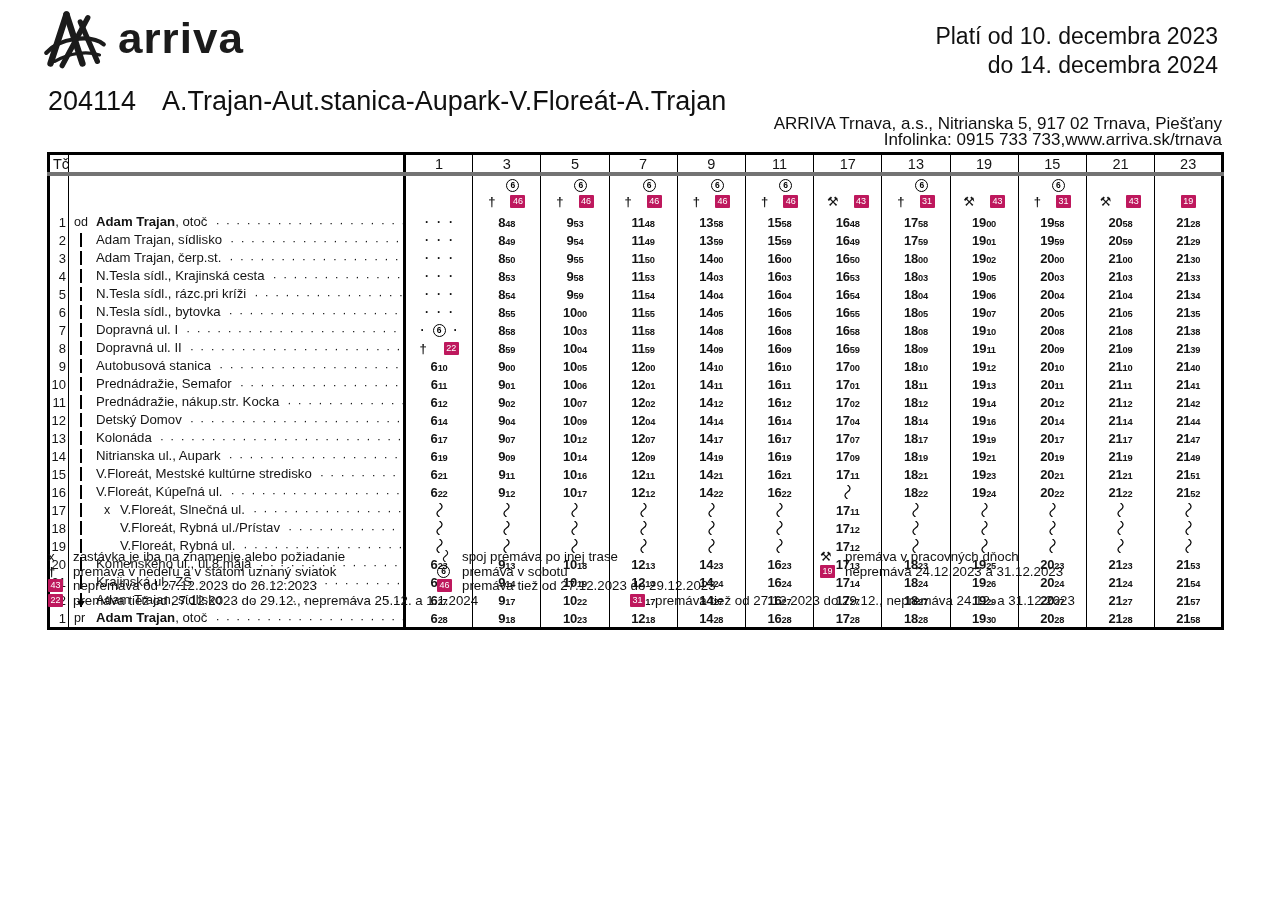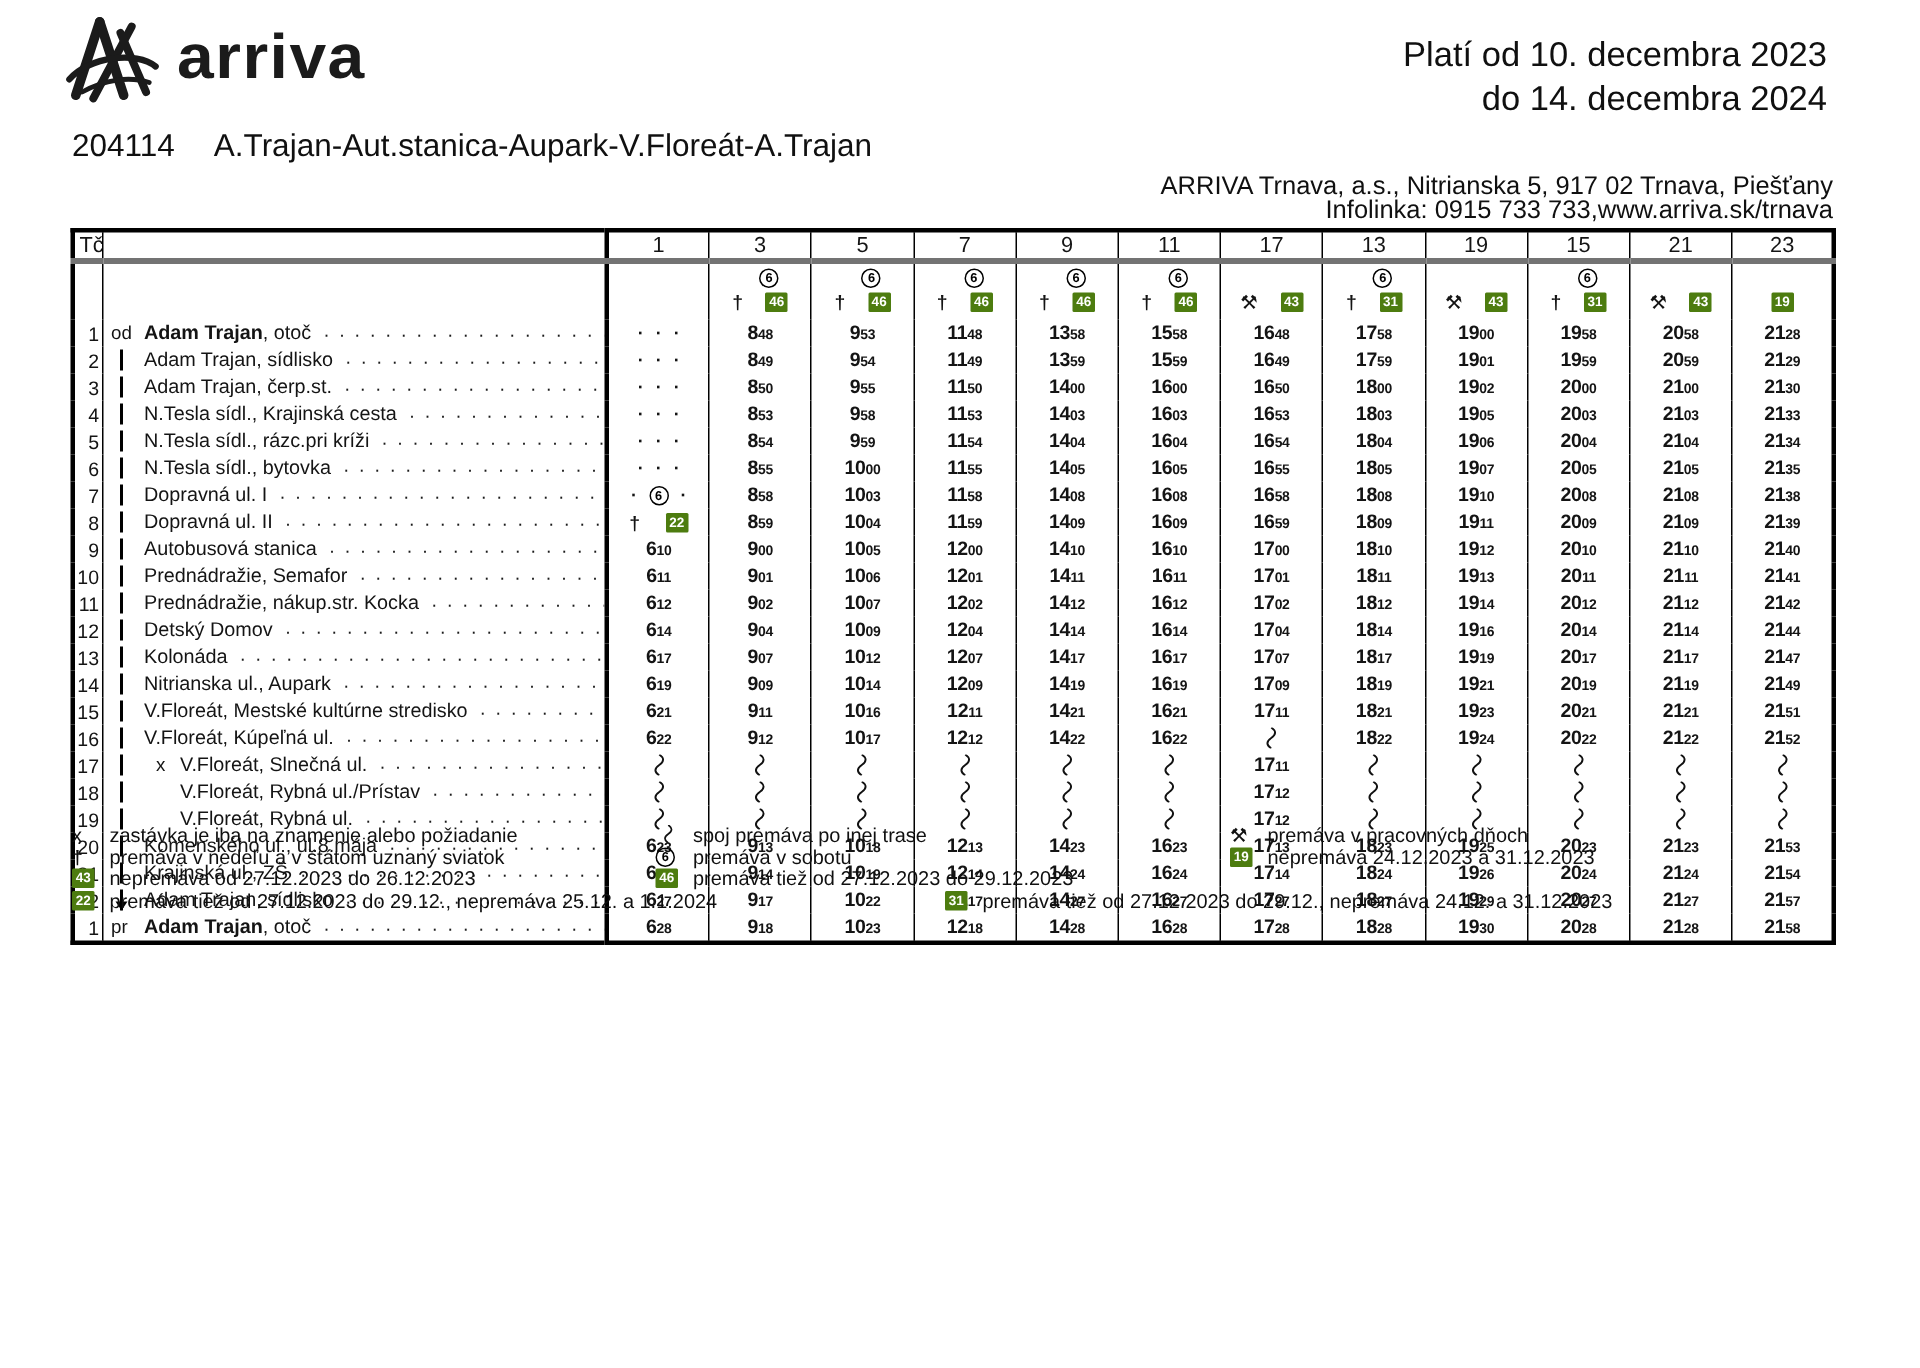--- a/index.html
+++ b/index.html
@@ -4,37 +4,37 @@
 <style>
   html,body{margin:0;padding:0;background:#fff;}
   body{width:1280px;height:912px;font-family:"Liberation Sans",sans-serif;color:#141414;position:relative;overflow:hidden;}
   .page{position:absolute;inset:0;background:#fff;}
 
   
   .logo{position:absolute;left:42px;top:8px;display:flex;align-items:center;gap:10px;}
   .logo-mark{width:66px;height:62px;}
   .logo-word{font-size:44px;font-weight:bold;letter-spacing:1px;color:#1b1b1b;transform:scaleY(.95);}
   .validity{position:absolute;right:62px;top:22px;text-align:right;font-size:23px;line-height:29px;color:#101010;}
-  .titlerow{position:absolute;left:48px;top:86px;font-size:21px;color:#101010;white-space:nowrap;}
+  .titlerow{position:absolute;left:48px;top:86px;font-size:27px;color:#101010;white-space:nowrap;}
   .titlerow .num{margin-right:26px;}
   .company{position:absolute;right:58px;top:116px;text-align:right;font-size:17px;line-height:15.5px;color:#101010;}
 
   
   table.tt{position:absolute;left:47px;top:152px;width:1175px;border-collapse:collapse;table-layout:fixed;border:3px solid #000;}
   table.tt td{padding:0;vertical-align:middle;overflow:hidden;}
   td.bl1{border-left:1px solid #000;}
   td.bl3{border-left:3px solid #000;}
   tr.hdr td{border-bottom:4px solid #737373;height:17px;font-size:14.5px;text-align:center;}
   td.tch{font-size:12.5px;text-align:left !important;padding-left:3px !important;}
   tr.symr td{height:37px;vertical-align:top;}
   .symtop{height:16px;display:flex;justify-content:center;align-items:flex-end;padding-left:12px;}
   .symbot{height:17px;display:flex;justify-content:center;align-items:center;gap:15px;margin-top:1px;}
   tr.dr td{height:14.2px;}
   .c6{display:inline-flex;width:11px;height:11px;border:1.3px solid #000;border-radius:50%;font-size:8.5px;font-weight:bold;align-items:center;justify-content:center;line-height:1;flex:none;color:#000;}
-  .nbox{display:inline-block;background:#4d7c0f;color:#fff;font-size:9px;font-weight:bold;line-height:1;padding:2px 2.5px;border-radius:1px;letter-spacing:0;}
+  .nbox{display:inline-block;background:#be185d;color:#fff;font-size:9px;font-weight:normal;line-height:1;padding:2px 2.5px;border-radius:1px;letter-spacing:0;}
   .dg{font-size:13px;font-weight:bold;line-height:1;}
   .hm{font-size:13px;line-height:1;}
 
   
   .nrow{display:flex;align-items:center;height:14.2px;}
   .gut{flex:none;width:27px;height:100%;display:flex;align-items:flex-end;position:relative;}
   .via{font-size:12.5px;padding-left:5px;}
   .vl{display:block;height:100%;border-left:2px solid #000;margin-left:11px;position:relative;}
   .vl.arr::after{content:"";position:absolute;left:-5px;bottom:0;border-left:4px solid transparent;border-right:4px solid transparent;border-top:6px solid #000;}
   .nm{flex:none;font-size:13.2px;white-space:nowrap;line-height:1;}

